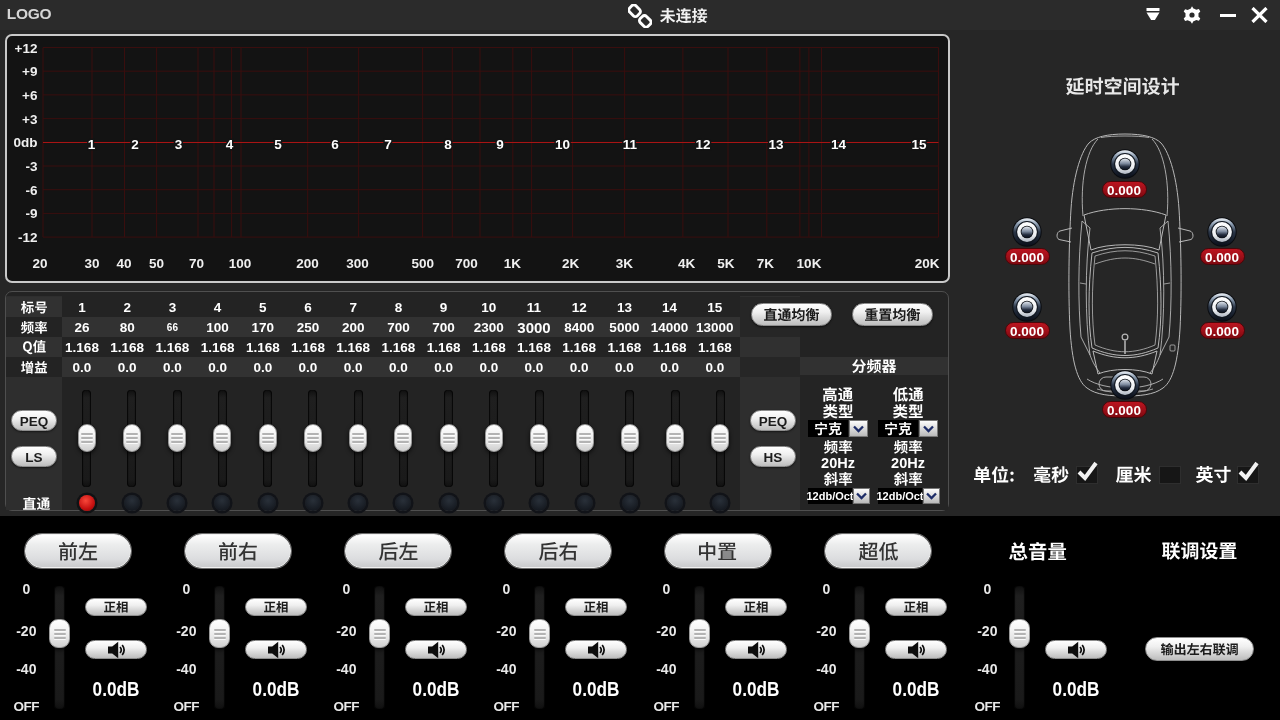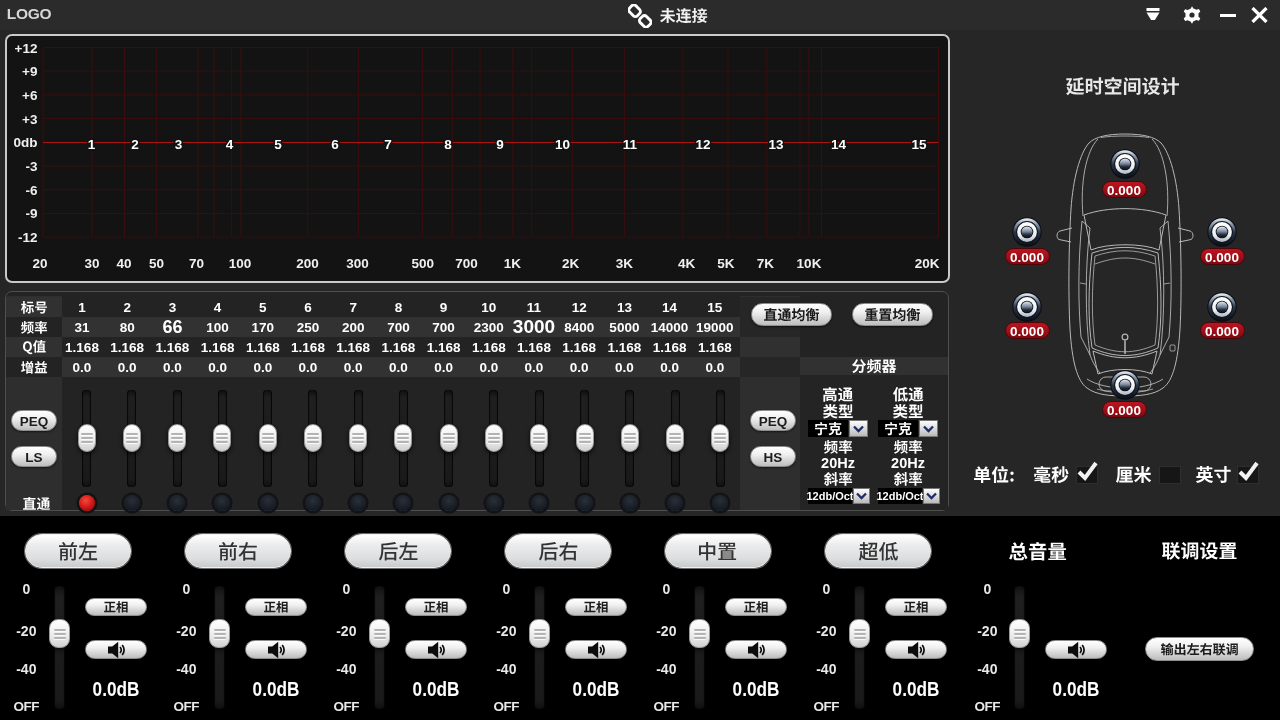--- a/index.html
+++ b/index.html
@@ -242,29 +242,29 @@
       <use href="#b503C" transform="translate(10.4,0) scale(0.0135,-0.0135)"></use>
     </g>
   </svg>
 <svg style="position:absolute;left:21.0px;top:360.6px;overflow:visible" width="26.1" height="12.7" viewBox="0.38 -11.50 26.05 12.70">
     <g fill="#ffffff">
       <use href="#b589E" transform="translate(0.0,0) scale(0.0135,-0.0135)"></use>
       <use href="#b76CA" transform="translate(13.5,0) scale(0.0135,-0.0135)"></use>
     </g>
   </svg>
 <div class="txt ctr" style="left:82.0px;top:307px;font-size:13.5px">1</div>
-<div class="txt ctr" style="left:82.0px;top:327px;font-size:13.5px">31</div>
+<div class="txt ctr" style="left:82.0px;top:327px;font-size:13.5px">26</div>
 <div class="txt ctr" style="left:82.0px;top:347px;font-size:13.5px">1.168</div>
 <div class="txt ctr" style="left:82.0px;top:367px;font-size:13.5px">0.0</div>
 <div class="txt ctr" style="left:127.2px;top:307px;font-size:13.5px">2</div>
 <div class="txt ctr" style="left:127.2px;top:327px;font-size:13.5px">80</div>
 <div class="txt ctr" style="left:127.2px;top:347px;font-size:13.5px">1.168</div>
 <div class="txt ctr" style="left:127.2px;top:367px;font-size:13.5px">0.0</div>
 <div class="txt ctr" style="left:172.4px;top:307px;font-size:13.5px">3</div>
-<div class="txt ctr" style="left:172.4px;top:327px;font-size:18px">66</div>
+<div class="txt ctr" style="left:172.4px;top:327px;font-size:10px">66</div>
 <div class="txt ctr" style="left:172.4px;top:347px;font-size:13.5px">1.168</div>
 <div class="txt ctr" style="left:172.4px;top:367px;font-size:13.5px">0.0</div>
 <div class="txt ctr" style="left:217.6px;top:307px;font-size:13.5px">4</div>
 <div class="txt ctr" style="left:217.6px;top:327px;font-size:13.5px">100</div>
 <div class="txt ctr" style="left:217.6px;top:347px;font-size:13.5px">1.168</div>
 <div class="txt ctr" style="left:217.6px;top:367px;font-size:13.5px">0.0</div>
 <div class="txt ctr" style="left:262.8px;top:307px;font-size:13.5px">5</div>
 <div class="txt ctr" style="left:262.8px;top:327px;font-size:13.5px">170</div>
 <div class="txt ctr" style="left:262.8px;top:347px;font-size:13.5px">1.168</div>
 <div class="txt ctr" style="left:262.8px;top:367px;font-size:13.5px">0.0</div>
@@ -282,37 +282,37 @@
 <div class="txt ctr" style="left:398.4px;top:367px;font-size:13.5px">0.0</div>
 <div class="txt ctr" style="left:443.6px;top:307px;font-size:13.5px">9</div>
 <div class="txt ctr" style="left:443.6px;top:327px;font-size:13.5px">700</div>
 <div class="txt ctr" style="left:443.6px;top:347px;font-size:13.5px">1.168</div>
 <div class="txt ctr" style="left:443.6px;top:367px;font-size:13.5px">0.0</div>
 <div class="txt ctr" style="left:488.8px;top:307px;font-size:13.5px">10</div>
 <div class="txt ctr" style="left:488.8px;top:327px;font-size:13.5px">2300</div>
 <div class="txt ctr" style="left:488.8px;top:347px;font-size:13.5px">1.168</div>
 <div class="txt ctr" style="left:488.8px;top:367px;font-size:13.5px">0.0</div>
 <div class="txt ctr" style="left:534.0px;top:307px;font-size:13.5px">11</div>
-<div class="txt ctr" style="left:534.0px;top:327px;font-size:19px">3000</div>
+<div class="txt ctr" style="left:534.0px;top:327px;font-size:15px">3000</div>
 <div class="txt ctr" style="left:534.0px;top:347px;font-size:13.5px">1.168</div>
 <div class="txt ctr" style="left:534.0px;top:367px;font-size:13.5px">0.0</div>
 <div class="txt ctr" style="left:579.2px;top:307px;font-size:13.5px">12</div>
 <div class="txt ctr" style="left:579.2px;top:327px;font-size:13.5px">8400</div>
 <div class="txt ctr" style="left:579.2px;top:347px;font-size:13.5px">1.168</div>
 <div class="txt ctr" style="left:579.2px;top:367px;font-size:13.5px">0.0</div>
 <div class="txt ctr" style="left:624.4px;top:307px;font-size:13.5px">13</div>
 <div class="txt ctr" style="left:624.4px;top:327px;font-size:13.5px">5000</div>
 <div class="txt ctr" style="left:624.4px;top:347px;font-size:13.5px">1.168</div>
 <div class="txt ctr" style="left:624.4px;top:367px;font-size:13.5px">0.0</div>
 <div class="txt ctr" style="left:669.6px;top:307px;font-size:13.5px">14</div>
 <div class="txt ctr" style="left:669.6px;top:327px;font-size:13.5px">14000</div>
 <div class="txt ctr" style="left:669.6px;top:347px;font-size:13.5px">1.168</div>
 <div class="txt ctr" style="left:669.6px;top:367px;font-size:13.5px">0.0</div>
 <div class="txt ctr" style="left:714.8px;top:307px;font-size:13.5px">15</div>
-<div class="txt ctr" style="left:714.8px;top:327px;font-size:13.5px">19000</div>
+<div class="txt ctr" style="left:714.8px;top:327px;font-size:13.5px">13000</div>
 <div class="txt ctr" style="left:714.8px;top:347px;font-size:13.5px">1.168</div>
 <div class="txt ctr" style="left:714.8px;top:367px;font-size:13.5px">0.0</div>
 <div class="track" style="left:82.0px;top:390px;width:9px;height:97px"></div>
 <div class="thumb" style="left:77.5px;top:424px;width:18px;height:28px"></div>
 <div class="ridges" style="left:86.5px;top:438px">
     <i style="width:12px"></i>
     <i style="width:12px"></i>
     <i style="width:12px"></i>
   </div>
 <div class="abs" style="left:78.5px;top:495px;width:16px;height:16px;border-radius:50%;background:radial-gradient(circle at 42% 35%,#f8473a,#c51010 60%,#870505);box-shadow:0 0 0 2.5px #101214"></div>

